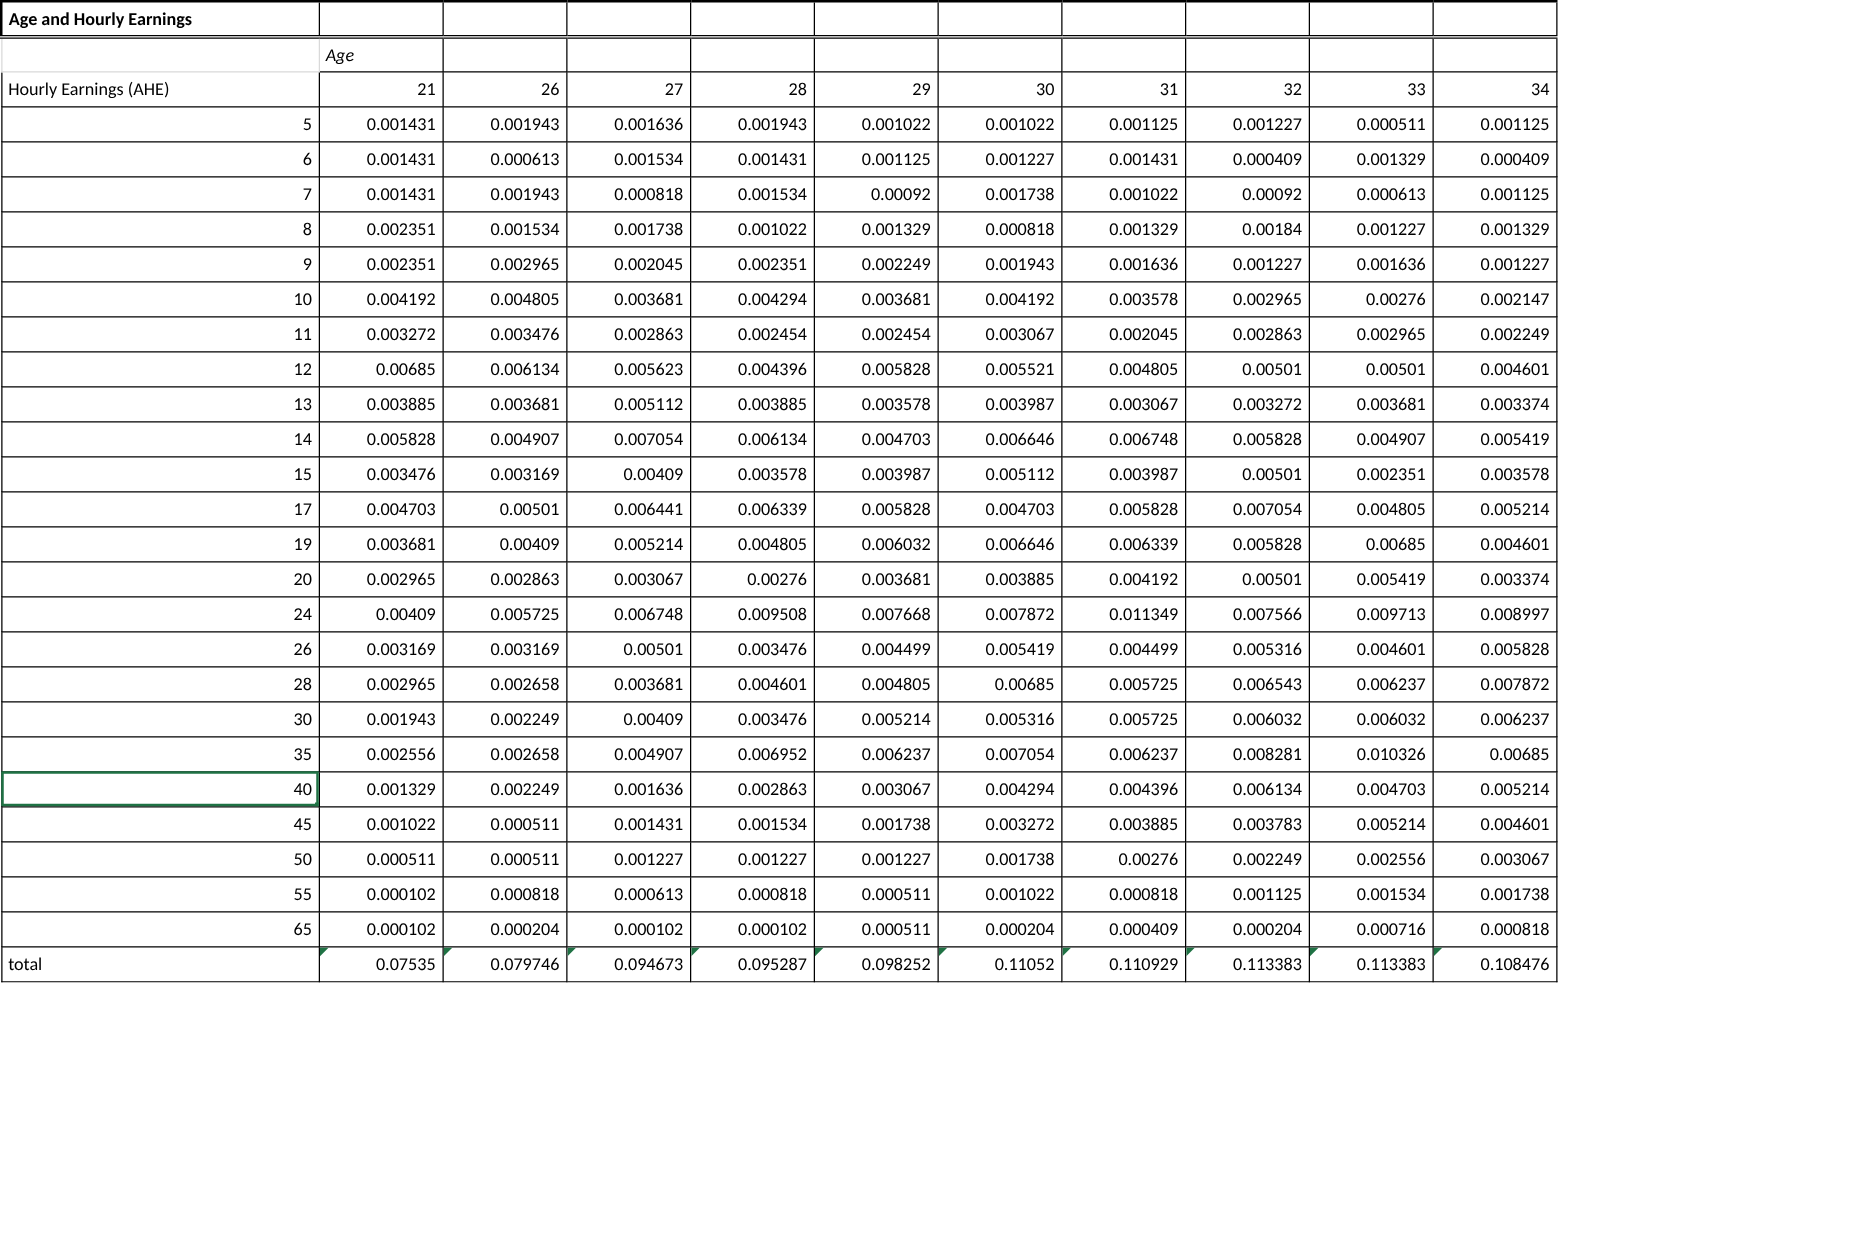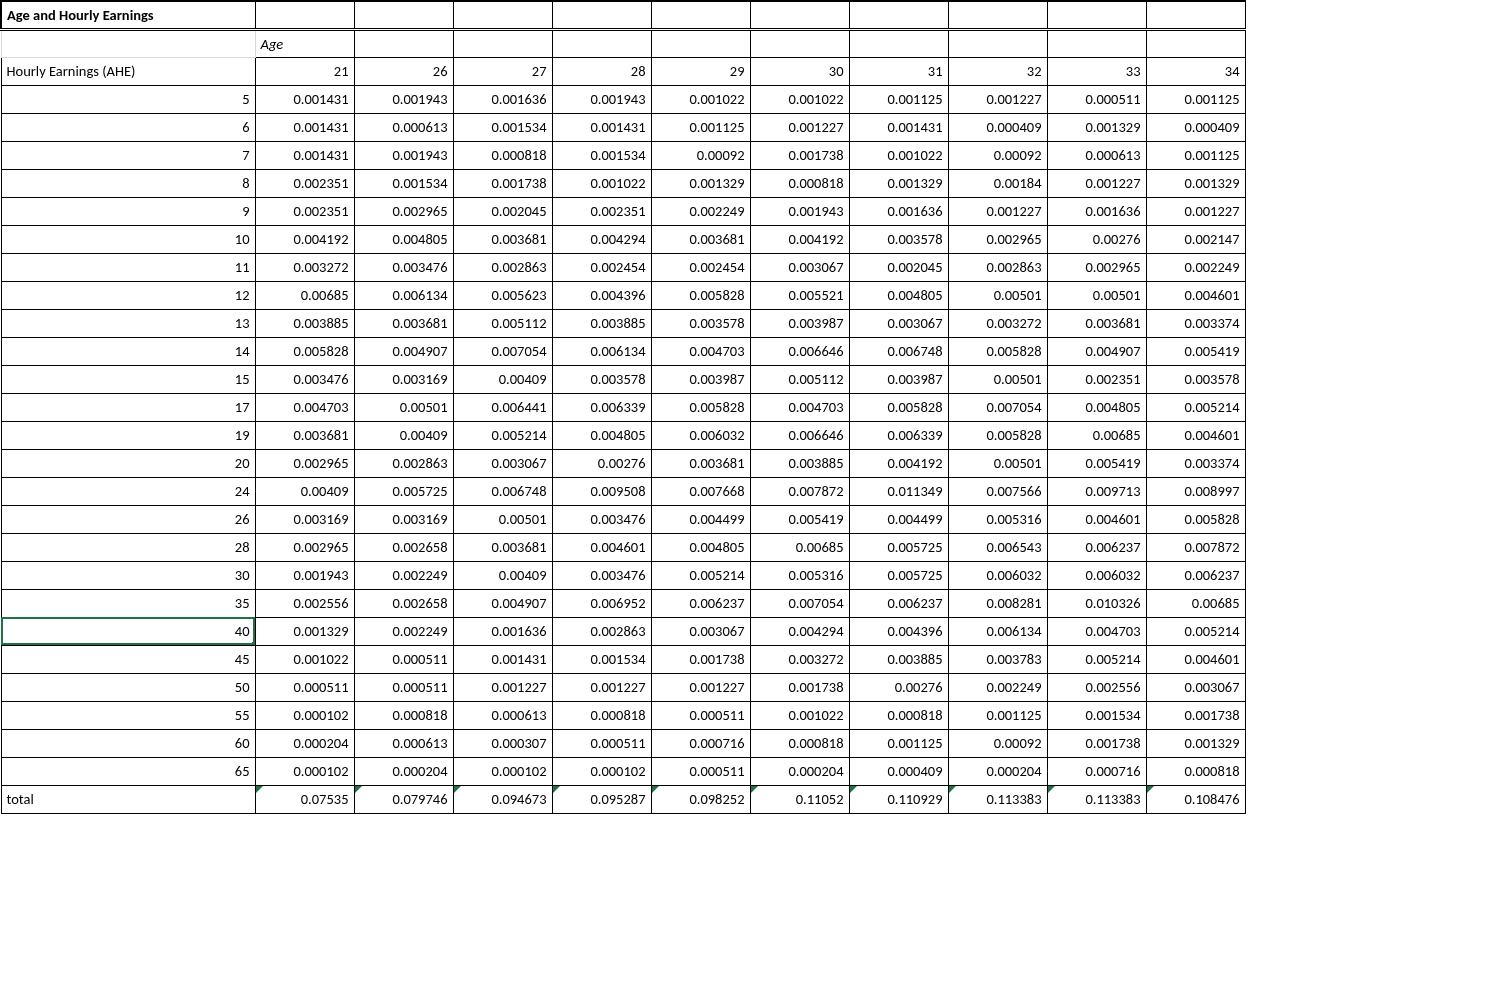--- a/index.html
+++ b/index.html
@@ -433,34 +433,20 @@
           <td class="right">0.000818</td>
           <td class="right">0.000511</td>
           <td class="right">0.001022</td>
           <td class="right">0.000818</td>
           <td class="right">0.001125</td>
           <td class="right">0.001534</td>
           <td class="right">0.001738</td>
           <td class="no-border" style="border: none;"></td>
         </tr>
         <tr>
-          <td class="right">60</td>
-          <td class="right">0.000204</td>
-          <td class="right">0.000613</td>
-          <td class="right">0.000307</td>
-          <td class="right">0.000511</td>
-          <td class="right">0.000716</td>
-          <td class="right">0.000818</td>
-          <td class="right">0.001125</td>
-          <td class="right">0.00092</td>
-          <td class="right">0.001738</td>
-          <td class="right">0.001329</td>
-          <td class="no-border" style="border: none;"></td>
-        </tr>
-        <tr>
           <td class="right">65</td>
           <td class="right">0.000102</td>
           <td class="right">0.000204</td>
           <td class="right">0.000102</td>
           <td class="right">0.000102</td>
           <td class="right">0.000511</td>
           <td class="right">0.000204</td>
           <td class="right">0.000409</td>
           <td class="right">0.000204</td>
           <td class="right">0.000716</td>

